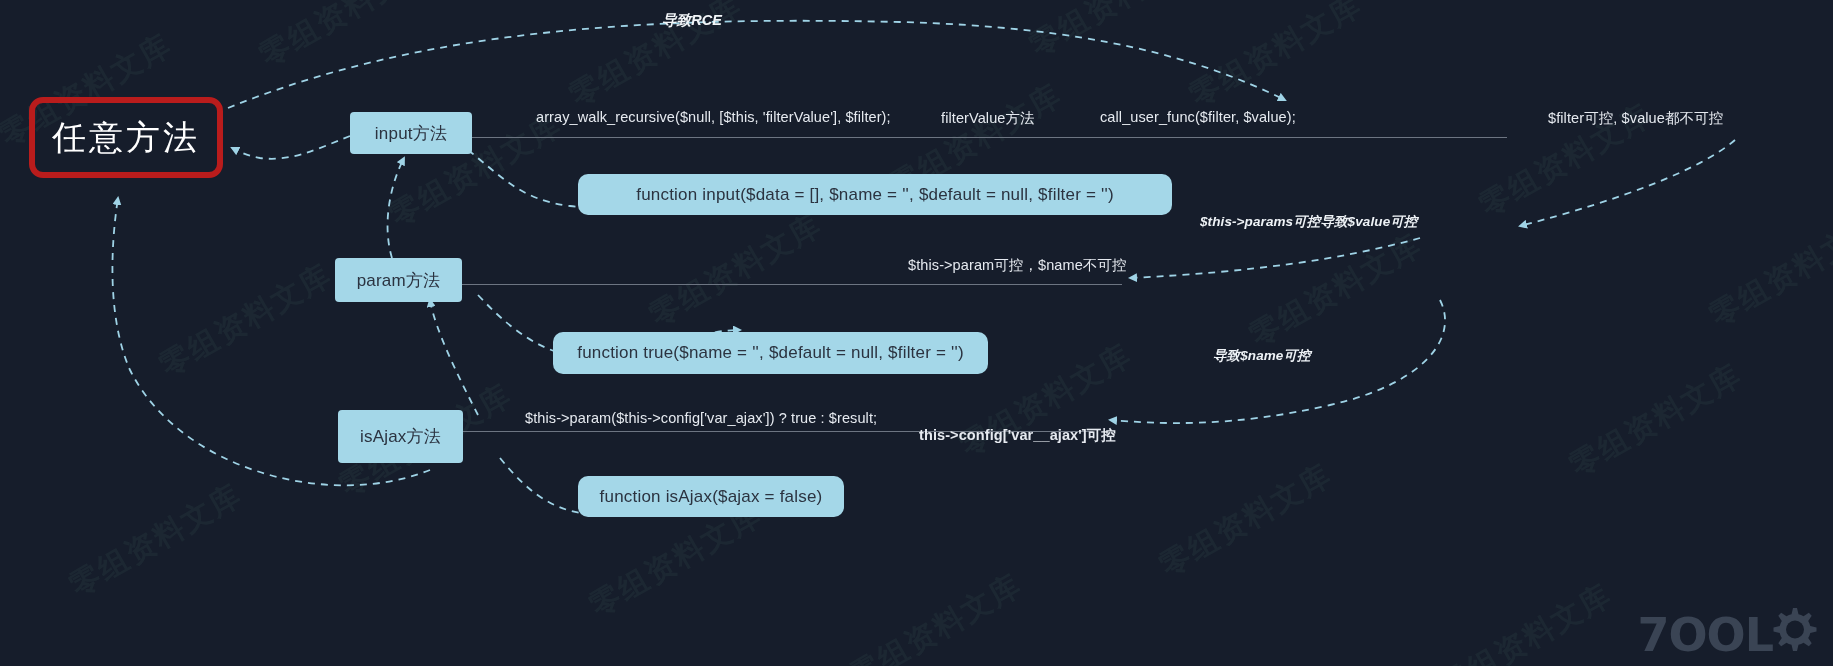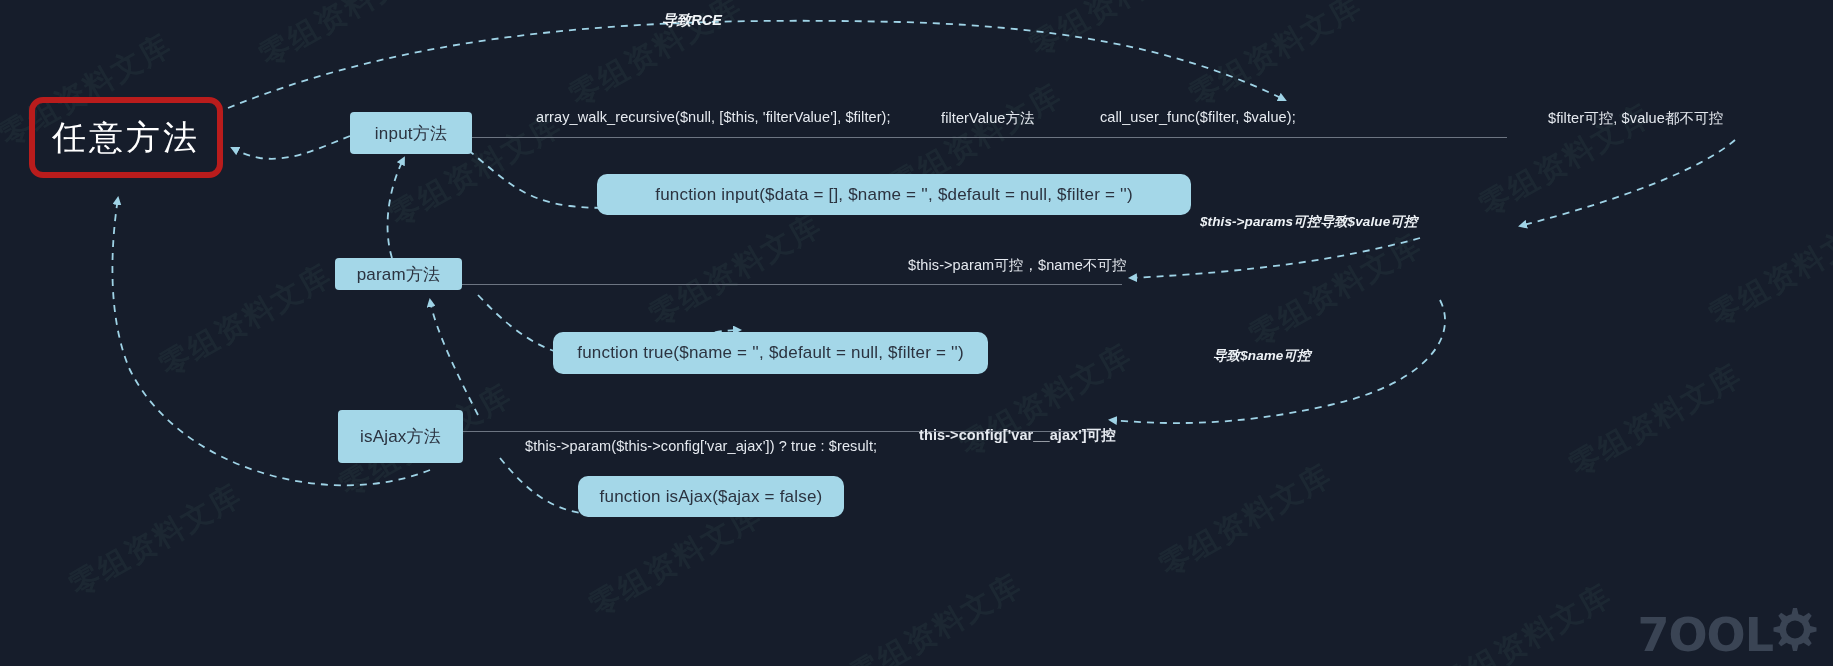--- a/index.html
+++ b/index.html
@@ -166,50 +166,50 @@
   <div class="hline" style="left:463px; top:431px; width:630px;"></div>
 
   <div class="node root" style="left:29px; top:97px; width:194px; height:81px;">
     <span>任意方法</span>
   </div>
 
   <div class="node" style="left:350px; top:112px; width:122px; height:42px;">
     <span>input方法</span>
   </div>
 
-  <div class="node" style="left:335px; top:258px; width:127px; height:32px;">
+  <div class="node" style="left:335px; top:258px; width:127px; height:44px;">
     <span>param方法</span>
   </div>
 
   <div class="node" style="left:338px; top:410px; width:125px; height:53px;">
     <span>isAjax方法</span>
   </div>
 
-  <div class="node codebox" style="left:597px; top:174px; width:594px; height:41px;">
+  <div class="node codebox" style="left:578px; top:174px; width:594px; height:41px;">
     <span>function input($data = [], $name = '', $default = null, $filter = '')</span>
   </div>
 
   <div class="node codebox" style="left:553px; top:332px; width:435px; height:42px;">
     <span>function true($name = '', $default = null, $filter = '')</span>
   </div>
 
   <div class="node codebox" style="left:578px; top:476px; width:266px; height:41px;">
     <span>function isAjax($ajax = false)</span>
   </div>
 
   <span class="lbl italic" style="left:662px; top:11px;">导致RCE</span>
 
   <span class="lbl" style="left:536px; top:109px;">array_walk_recursive($null, [$this, 'filterValue'], $filter);</span>
   <span class="lbl" style="left:941px; top:109px;">filterValue方法</span>
   <span class="lbl" style="left:1100px; top:109px;">call_user_func($filter, $value);</span>
   <span class="lbl" style="left:1548px; top:109px;">$filter可控, $value都不可控</span>
 
   <span class="lbl" style="left:908px; top:256px;">$this-&gt;param可控，$name不可控</span>
 
-  <span class="lbl" style="left:525px; top:410px;margin-top:28px;">$this-&gt;param($this-&gt;config['var_ajax']) ? true : $result;</span>
+  <span class="lbl" style="left:525px; top:410px;">$this-&gt;param($this-&gt;config['var_ajax']) ? true : $result;</span>
   <span class="lbl" style="left:919px; top:426px;font-weight:bold;">this-&gt;config['var__ajax']可控</span>
 
   <span class="lbl small-italic" style="left:1200px; top:213px;">$this-&gt;params可控导致$value可控</span>
   <span class="lbl small-italic" style="left:1213px; top:347px;">导致$name可控</span>
 
   <div id="brand">
     <span class="word">7OOL</span>
     <svg width="52" height="52" viewBox="0 0 52 52" style="margin-left:-6px;margin-bottom:2px;">
       <g fill="#3a4454">
         <path d="M26 4 l4 0 1.5 6.2 a17 17 0 0 1 5 2.1 l5.3-3.5 2.9 2.9 -3.5 5.3 a17 17 0 0 1 2.1 5 l6.2 1.5 0 4 -6.2 1.5 a17 17 0 0 1-2.1 5 l3.5 5.3 -2.9 2.9 -5.3-3.5 a17 17 0 0 1-5 2.1 L30 47 l-4 0 -1.5-6.2 a17 17 0 0 1-5-2.1 l-5.3 3.5 -2.9-2.9 3.5-5.3 a17 17 0 0 1-2.1-5 L6.5 27.5 l0-4 6.2-1.5 a17 17 0 0 1 2.1-5 l-3.5-5.3 2.9-2.9 5.3 3.5 a17 17 0 0 1 5-2.1 Z"></path>

